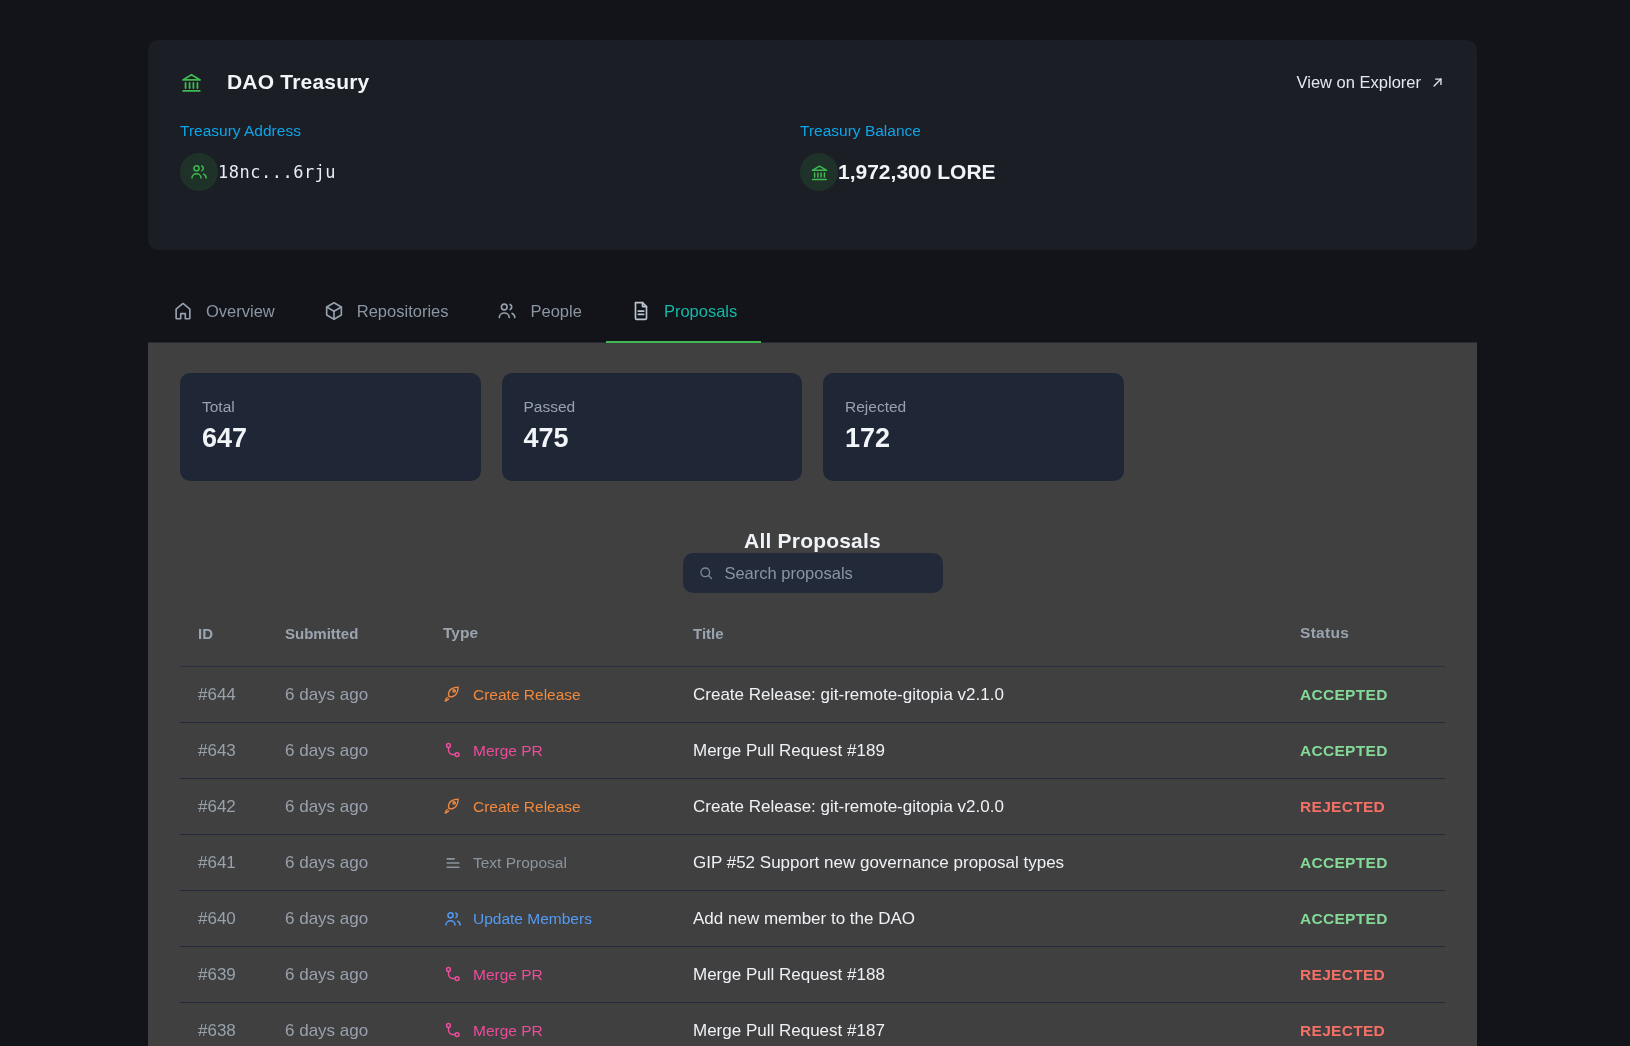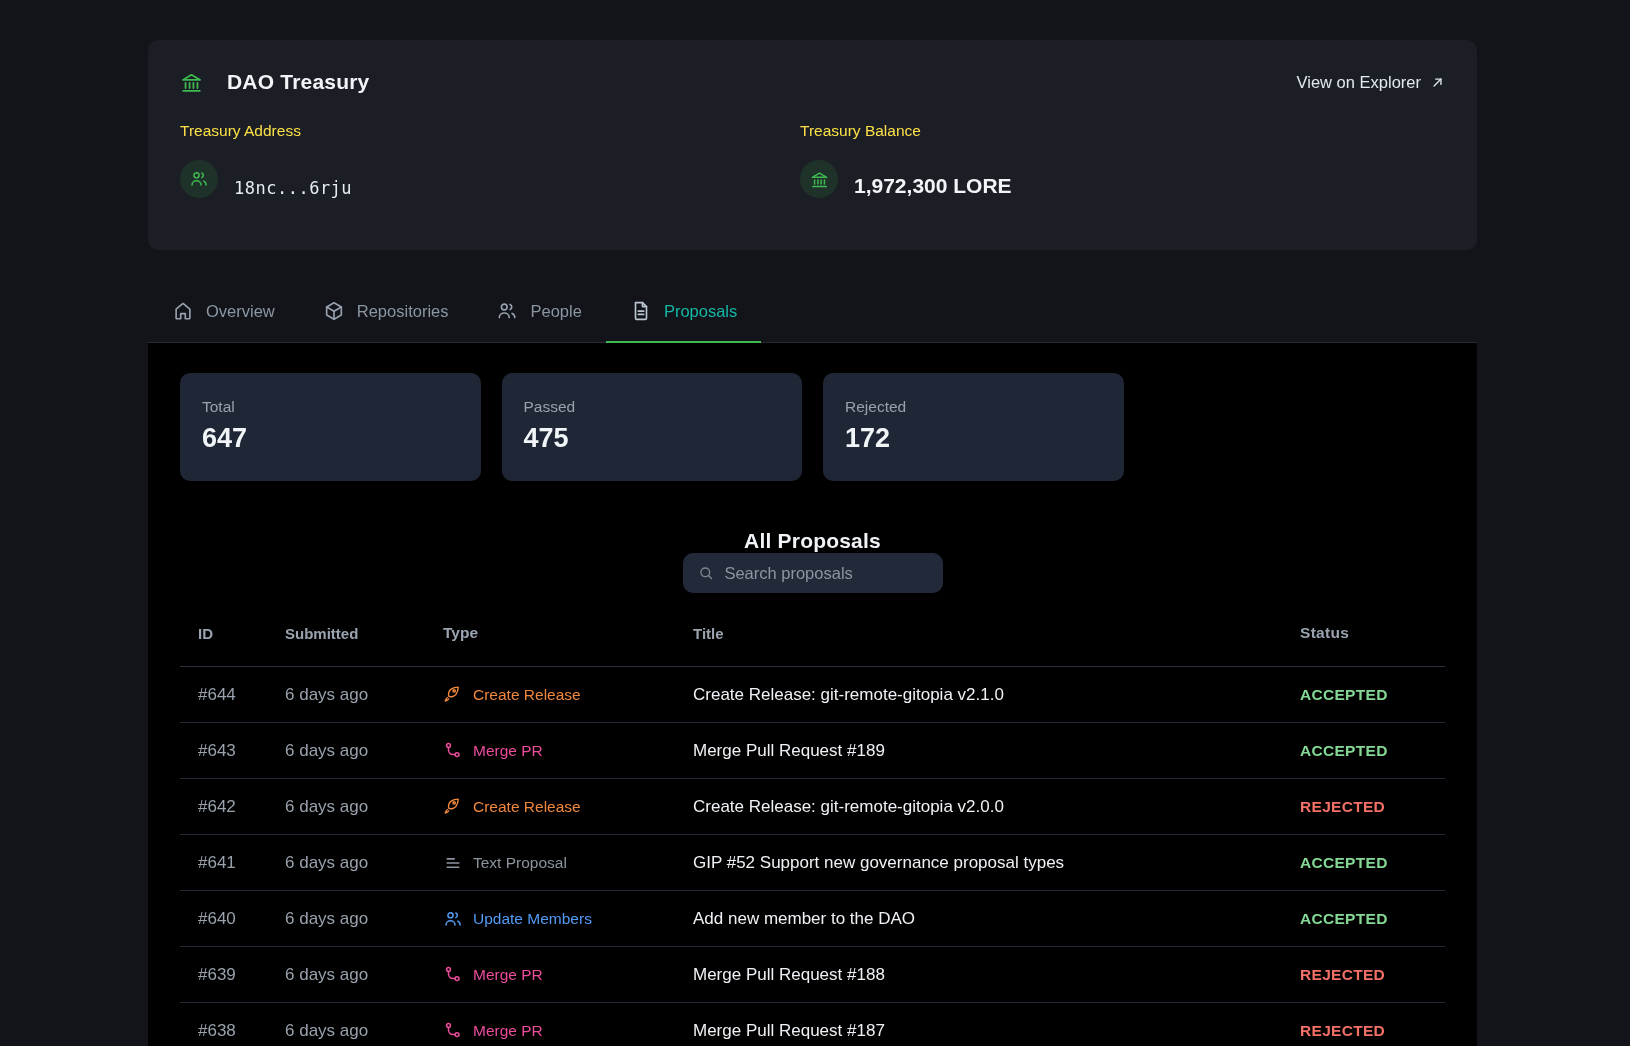--- a/index.html
+++ b/index.html
@@ -18,43 +18,43 @@
   }
   .card-head { display:flex; justify-content:space-between; align-items:center; }
   .card-title-group { display:flex; align-items:center; gap:24px; }
   .card-title-group h1 { font-size:21px; font-weight:700; color:#f2f5f8; letter-spacing:.2px; }
   .bank-glyph { color:#3fb950; display:flex; }
   .explorer-link { display:flex; align-items:center; gap:9px; color:#e3e8ee; font-size:16.5px; cursor:pointer; text-decoration:none; }
   .explorer-link svg { color:#dfe5ec; }
 
   .card-cols { display:flex; margin-top:28px; }
   .col-address { width:620px; }
-  .t-label { font-size:15.5px; color:#fde047; margin-bottom:20px; }
-  .value-row { display:flex; align-items:flex-end; gap:16px; }
+  .t-label { font-size:15.5px; color:#0ea5e9; margin-bottom:13px; }
+  .value-row { display:flex; align-items:center; gap:0; }
   .icon-circle {
     width:38px; height:38px; border-radius:50%;
     background:rgba(63,185,80,.13);
     display:flex; align-items:center; justify-content:center; color:#3fb950;
   }
   .address { font-family:"DejaVu Sans Mono", monospace; font-size:17px; color:#e6edf3; letter-spacing:.5px; }
   .balance { font-size:21px; font-weight:700; color:#f2f5f8; }
 
   
   .tabs { display:flex; margin-top:32px; border-bottom:1px solid #252b35; }
   .tab {
     display:flex; align-items:center; gap:12px;
     padding:18px 24px 19px; font-size:16.5px; color:#8b96a3;
     border-bottom:2px solid transparent; margin-bottom:-1px; cursor:pointer;
   }
   .tab svg { color:#96a1ad; }
   .tab.active { color:#14b8a6; border-bottom-color:#3fb950; }
   .tab.active svg { color:#b9c5d1; }
 
   
-  .panel { background:#000000; height:703px; overflow:hidden; padding:30px 32px 0; }
+  .panel { background:#404040; height:703px; overflow:hidden; padding:30px 32px 0; }
 
   .stats { display:grid; grid-template-columns:repeat(4,1fr); gap:21px; }
   .stat-card { background:#1f2736; border-radius:10px; height:108px; padding:25px 22px; }
   .stat-label { font-size:15.5px; color:#99a1ad; }
   .stat-value { font-size:27px; font-weight:600; color:#f2f5f8; margin-top:7px; }
 
   .section-row { display:flex; justify-content:space-between; align-items:center; margin-top:48px;flex-direction:column; }
   .section-row h2 { font-size:21px; font-weight:600; color:#f0f3f7; letter-spacing:.2px; }
   .search-box {
     width:260px; height:40px; background:#222a39; border-radius:10px;

